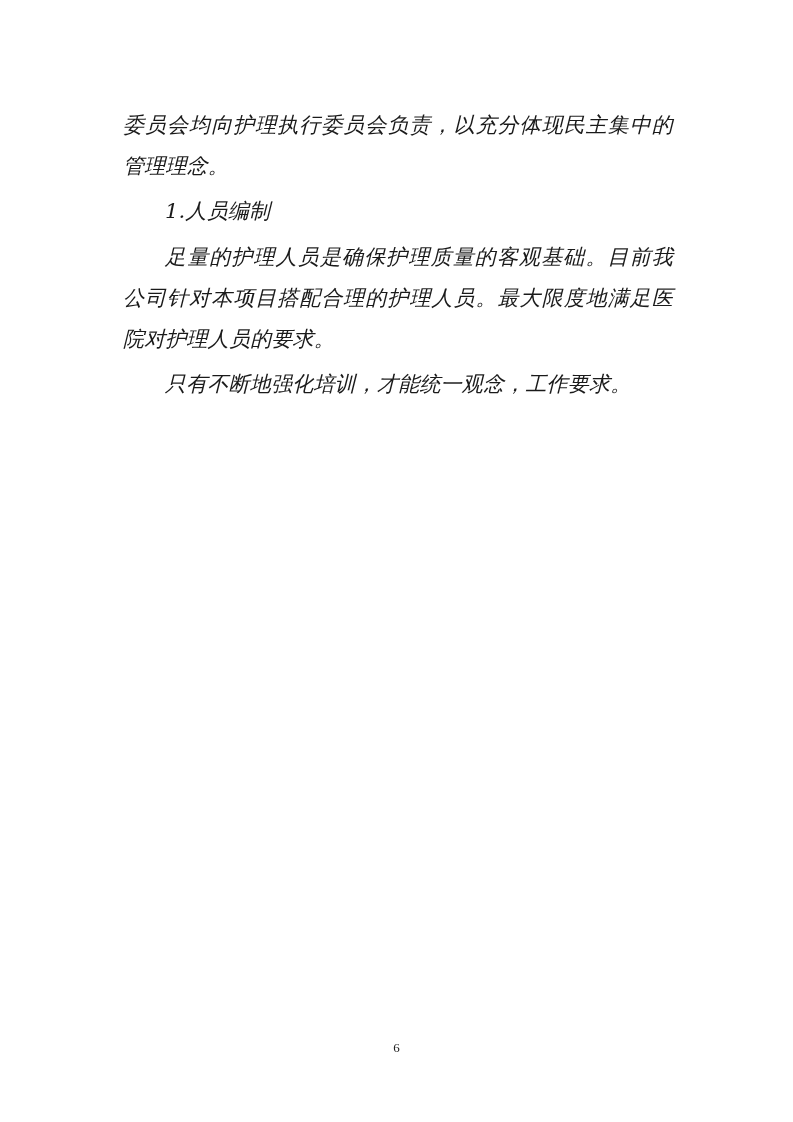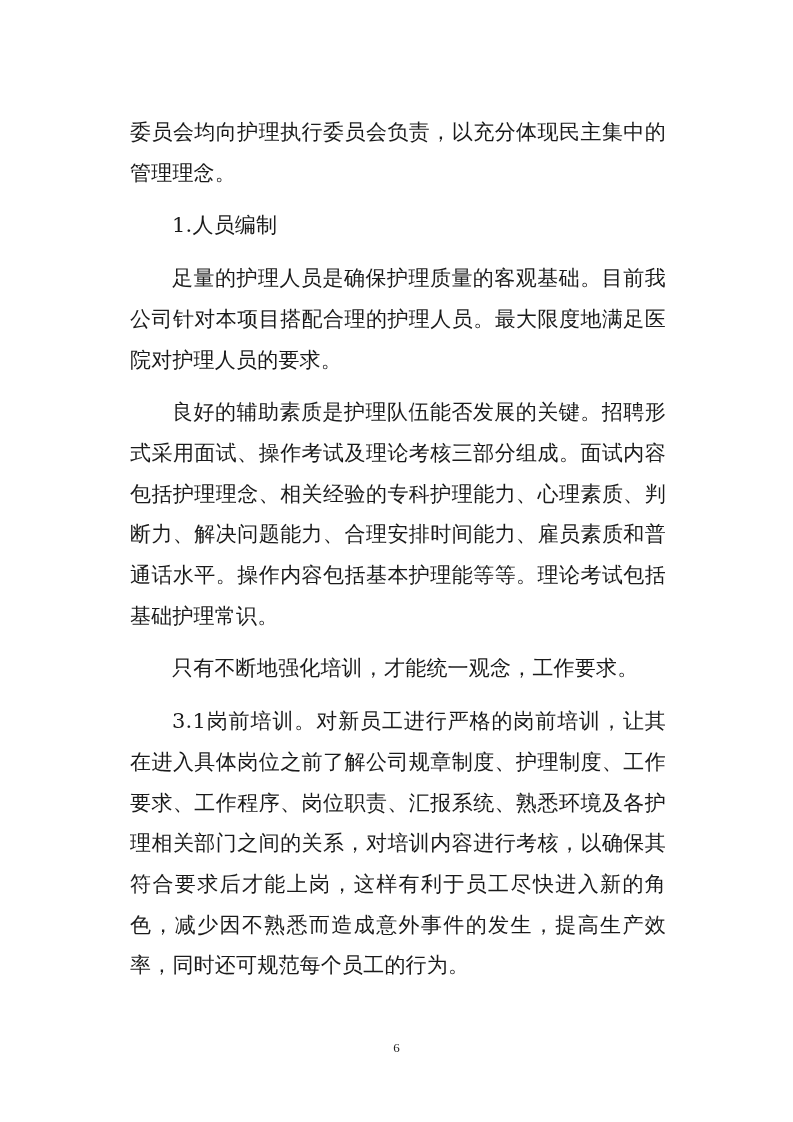--- a/index.html
+++ b/index.html
@@ -3,32 +3,30 @@
 <meta charset="utf-8">
 <style>
   html, body { margin: 0; padding: 0; background: #ffffff; }
   body { width: 793px; height: 1122px; position: relative; overflow: hidden; }
   .page {
     position: absolute; left: 118px; top: 100px; width: 560px;
     font-family: "DejaVu Serif", "Liberation Serif", serif;
     font-size: 21px; line-height: 40.7px; color: #1a1a1a;
     letter-spacing: 0.2px;
   }
-  .p { margin: 12px; text-align: justify; text-justify: inter-ideograph; }
+  .p { margin: 5px; text-align: justify; text-justify: inter-ideograph; font-style: italic; }
   .indent { text-indent: 42px; }
   .page-number {
     position: absolute; left: 0; width: 793px; top: 1040px; text-align: center;
     font-family: "Liberation Serif", "DejaVu Serif", serif; font-size: 13px; color: #222;
   }
 </style>
 </head>
 <body>
 
 <div class="page">
   <p class="p">委员会均向护理执行委员会负责，以充分体现民主集中的管理理念。</p>
   <p class="p indent">1.人员编制</p>
   <p class="p indent">足量的护理人员是确保护理质量的客观基础。目前我公司针对本项目搭配合理的护理人员。最大限度地满足医院对护理人员的要求。</p>
-  <p class="p indent">良好的辅助素质是护理队伍能否发展的关键。招聘形式采用面试、操作考试及理论考核三部分组成。面试内容包括护理理念、相关经验的专科护理能力、心理素质、判断力、解决问题能力、合理安排时间能力、雇员素质和普通话水平。操作内容包括基本护理能等等。理论考试包括基础护理常识。</p>
   <p class="p indent">只有不断地强化培训，才能统一观念，工作要求。</p>
-  <p class="p indent">3.1岗前培训。对新员工进行严格的岗前培训，让其在进入具体岗位之前了解公司规章制度、护理制度、工作要求、工作程序、岗位职责、汇报系统、熟悉环境及各护理相关部门之间的关系，对培训内容进行考核，以确保其符合要求后才能上岗，这样有利于员工尽快进入新的角色，减少因不熟悉而造成意外事件的发生，提高生产效率，同时还可规范每个员工的行为。</p>
 </div>
 
 <div class="page-number">6</div>
 
 </body></html>

